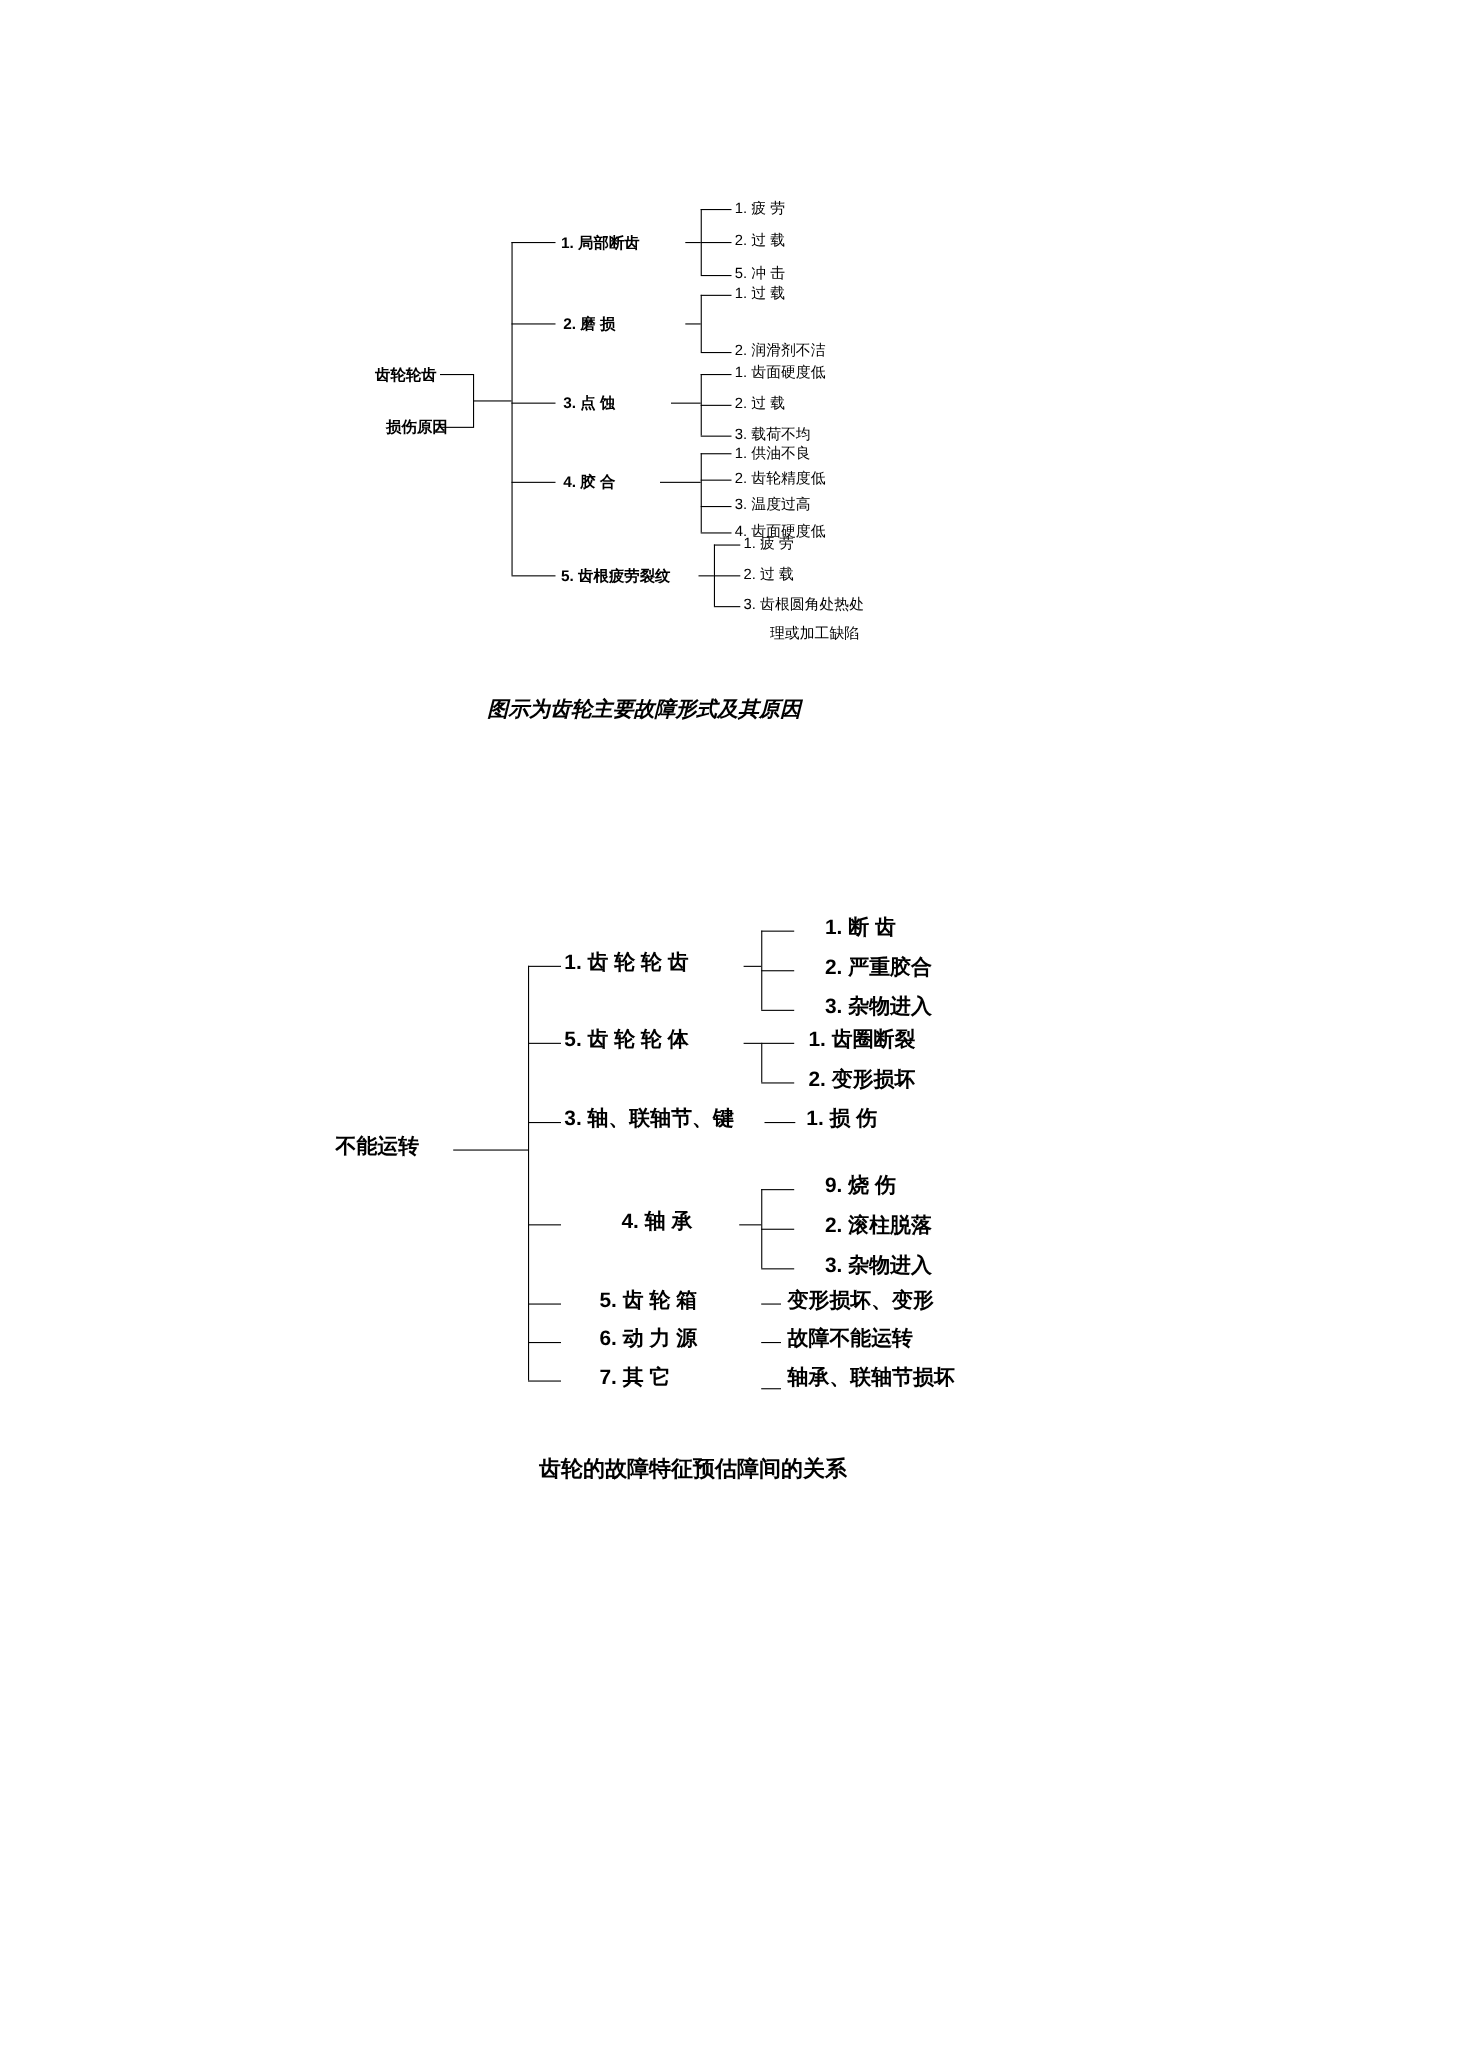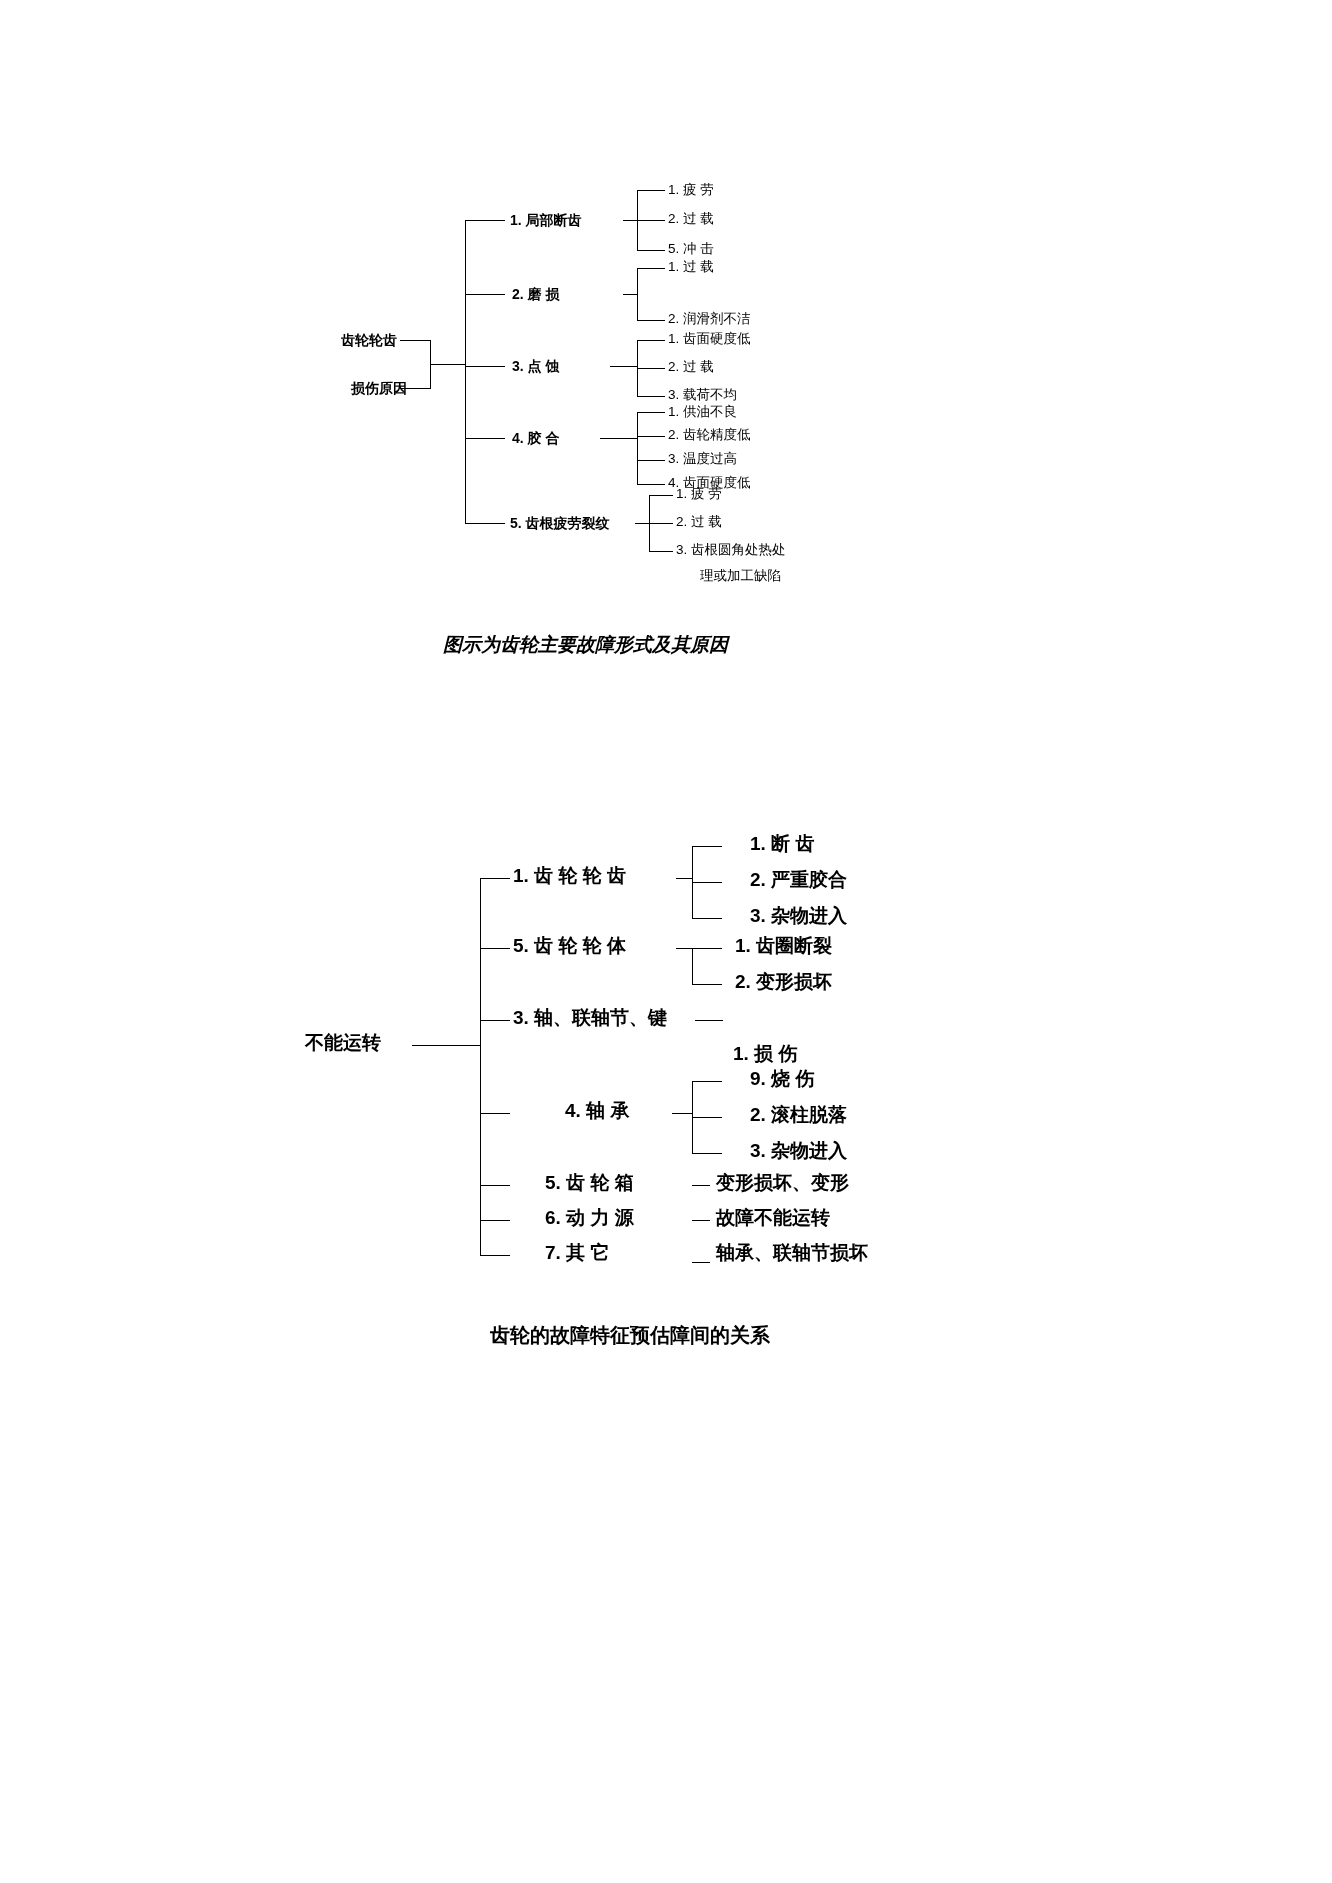--- a/index.html
+++ b/index.html
@@ -198,21 +198,21 @@
 
   <div class="hline" style="left:692px; top:948px; width:30px;"></div>
   <div class="node" style="left:735px; top:936px;">1.  齿圈断裂</div>
 
   <div class="hline" style="left:692px; top:984px; width:30px;"></div>
   <div class="node" style="left:735px; top:972px;">2.  变形损坏</div>
 
   <div class="hline" style="left:480px; top:1020px; width:30px;"></div>
   <div class="node" style="left:513px; top:1008px;">3.  轴、联轴节、键</div>
   <div class="hline" style="left:695px; top:1020px; width:28px;"></div>
-  <div class="node" style="left:733px; top:1044px;">1.  损      伤</div>
+  <div class="node" style="left:733px; top:1008px;">1.  损      伤</div>
 
   <div class="hline" style="left:480px; top:1113px; width:30px;"></div>
   <div class="node" style="left:528px; top:1101px;margin-left:37px;">4.  轴      承</div>
   <div class="hline" style="left:672px; top:1113px; width:20px;"></div>
   <div class="vline" style="left:692px; top:1081px; height:72px;"></div>
 
   <div class="hline" style="left:692px; top:1081px; width:30px;"></div>
   <div class="node" style="left:750px; top:1069px;">9.  烧      伤</div>
 
   <div class="hline" style="left:692px; top:1117px; width:30px;"></div>

